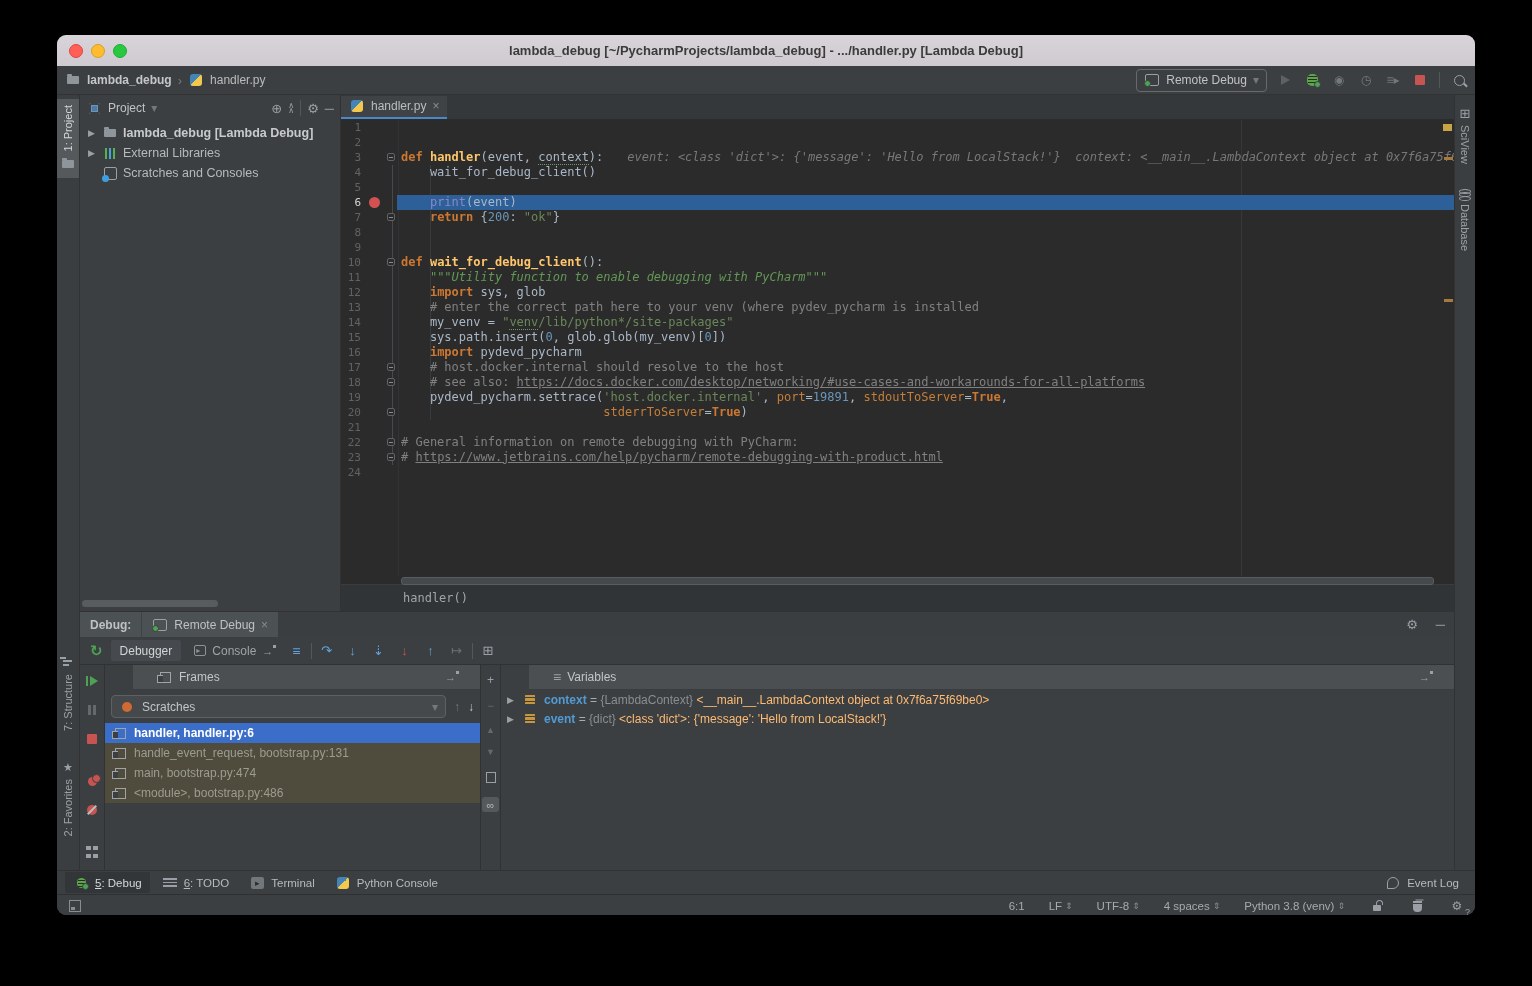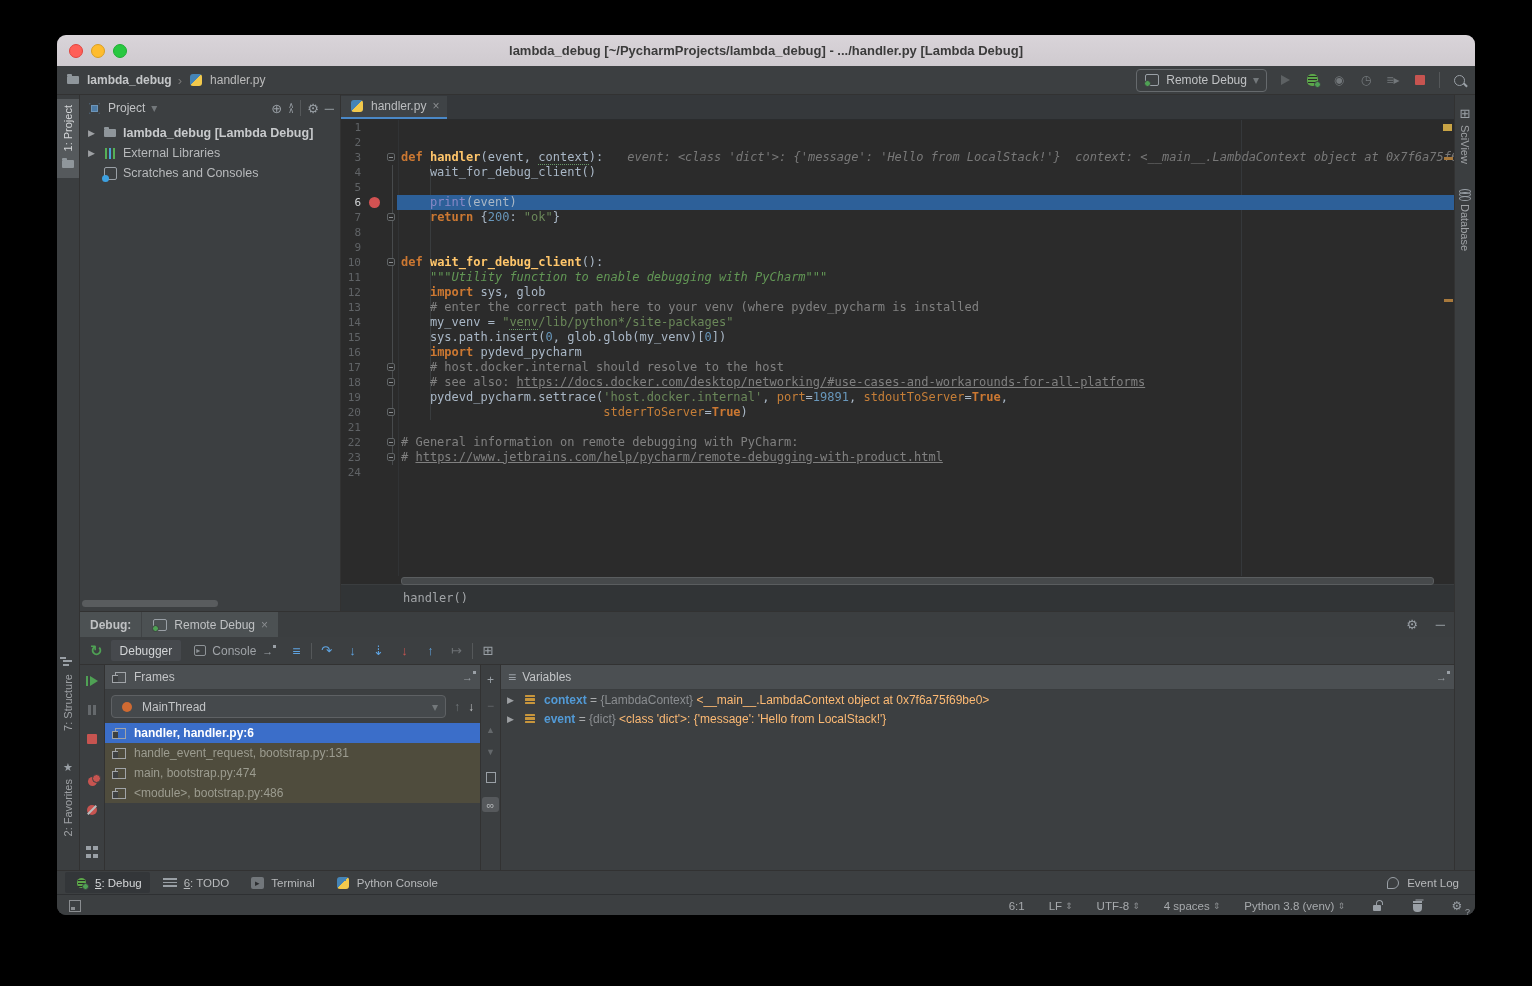--- a/index.html
+++ b/index.html
@@ -174,22 +174,22 @@
   .dtab.sel{background:#46494d;color:#d3d5d7;}
   .step{font-size:13px;color:#5ea3e0;width:22px;text-align:center;}
   .step.dis{color:#6d7174;}
   .step.red{color:#c75450;}
   .burger{color:#5ea3e0;font-size:14px;margin:0 6px;}
   .dbg-content{flex:1;display:flex;min-height:0;}
   .dbg-strip{width:24px;border-right:1px solid #323232;display:flex;flex-direction:column;align-items:center;padding-top:8px;gap:13px;}
   .dbg-strip .hr{width:16px;height:1px;background:#515558;}
   .more{color:#9aa0a6;font-size:11px;}
   .frames-panel{width:375px;border-right:1px solid #323232;display:flex;flex-direction:column;}
-  .panel-head{height:24px;background:#4b4f52;display:flex;align-items:center;gap:6px;padding:0 7px;
-              color:#c3c5c7;font-size:12px;border-bottom:1px solid #3a3d3f;}
+  .panel-head{height:24px;background:#4b4f52;display:flex;align-items:center;gap:6px;padding:0 24px;
+              color:#c3c5c7;font-size:12px;border-bottom:1px solid #3a3d3f;margin-left:28px;}
   .panel-head .spacer{flex:1;}
   .thread-row{display:flex;align-items:center;gap:8px;padding:5px 6px;}
   .thread-combo{flex:1;display:flex;align-items:center;gap:7px;height:21px;border:1px solid #5e6164;border-radius:4px;
                 background:#45494c;padding:0 7px;color:#c3c5c7;font-size:12px;}
   .thread-combo .spacer{flex:1;}
   .arr{font-size:12px;}
   .frame-row{height:20px;display:flex;align-items:center;gap:6px;padding:0 7px;font-size:12px;color:#b3b5b7;text-align:right;}
   .frame-row.current{background:#3b6ec9;color:#fff;font-weight:bold;}
   .frame-row.lib{background:#4f4c3d;color:#9c9c90;}
   .mid-strip{width:19px;border-right:1px solid #323232;display:flex;flex-direction:column;align-items:center;padding-top:8px;gap:12px;
@@ -471,21 +471,21 @@
                   </span>
               <span>Frames</span>
               <span class="spacer"></span>
               <span class="pin">→</span>
             </div>
             <div class="thread-row">
               <div class="thread-combo">
                 <span class="ic">
                       <span class="ic-thread"></span>
                     </span>
-                <span>MainThread</span>
+                <span>Scratches</span>
                 <span class="spacer"></span>
                 <span class="g">▾</span>
               </div>
               <span class="arr g">↑</span>
               <span class="arr" style="color:#c3c5c7;">↓</span>
             </div>
             <div id="frames-list">
                   <div class="frame-row current">
                     <span class="ic">
                       <span class="ic-frames"></span>

